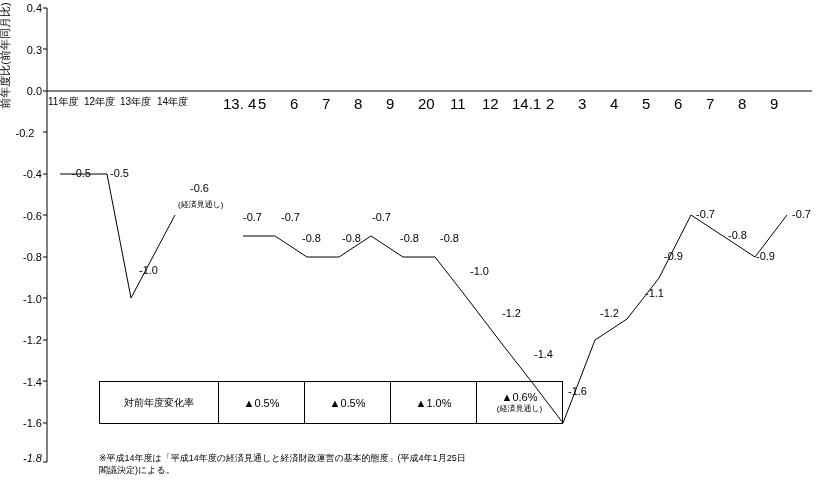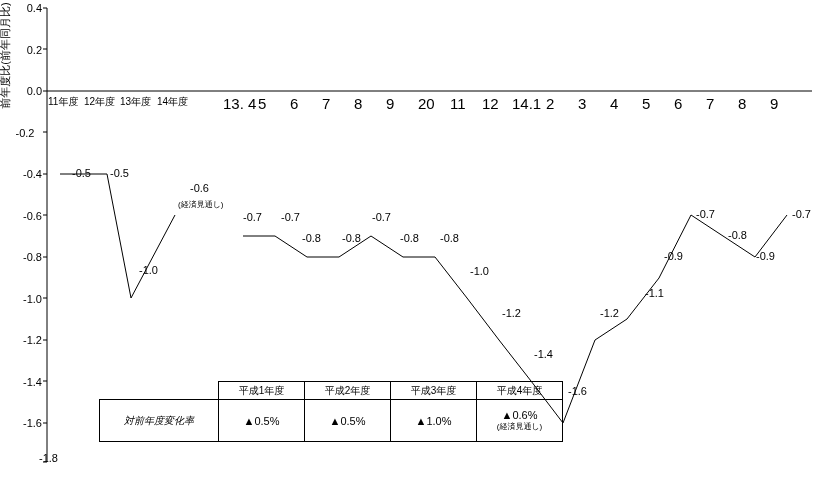--- a/index.html
+++ b/index.html
@@ -25,48 +25,48 @@
   .xtick-wide{position:absolute;font-size:10px;white-space:nowrap;}
   .dlabel{position:absolute;font-size:11px;white-space:nowrap;}
   .dlabel-sub{position:absolute;font-size:8px;white-space:nowrap;}
   
   .tbl{position:absolute;left:99px;top:381px;border-collapse:collapse;}
   .tbl td{
     border:1px solid #000;font-size:10px;text-align:center;
     padding:0;
   }
   .tbl td.hdr{height:17px;width:85px;}
-  .tbl td.rowhdr{width:118px;height:41px;font-size:10px;font-style:italic;}
+  .tbl td.rowhdr{width:118px;height:41px;font-size:10px;}
   .tbl td.val{height:41px;width:85px;vertical-align:middle;}
   .tbl td.corner{width:118px;height:17px;border:1px solid #000;border-left:none;border-top:none;}
   .valmain{display:block;font-size:11px;}
   .valsub{display:block;font-size:8px;}
   .note{position:absolute;left:99px;top:452px;font-size:9px;line-height:12px;white-space:pre;}
 </style>
 </head>
 <body>
 
 <div id="chart-root">
 
   <div class="ylabel">
     <span class="ylabel-inner">前年度比(前年同月比)％</span>
   </div>
 
   <div class="ytick" style="left:8px;top:2px;">0.4</div>
-  <div class="ytick" style="left:8px;top:44px;">0.2</div>
+  <div class="ytick" style="left:8px;top:44px;">0.3</div>
   <div class="ytick" style="left:8px;top:85px;">0.0</div>
   <div class="ytick" style="left:8px;top:127px;text-align:center;">-0.2</div>
   <div class="ytick" style="left:8px;top:168px;">-0.4</div>
   <div class="ytick" style="left:8px;top:210px;">-0.6</div>
   <div class="ytick" style="left:8px;top:251px;">-0.8</div>
   <div class="ytick" style="left:8px;top:293px;">-1.0</div>
   <div class="ytick" style="left:8px;top:334px;">-1.2</div>
   <div class="ytick" style="left:8px;top:376px;">-1.4</div>
   <div class="ytick" style="left:8px;top:417px;">-1.6</div>
-  <div class="ytick" style="left:24px;top:452px;">-1.8</div>
+  <div class="ytick" style="left:8px;top:452px;font-style:italic;">-1.8</div>
 
   <svg width="819" height="480">
 
     <line x1="47" y1="8" x2="47" y2="462" stroke="#000" stroke-width="1"></line>
 
     <line x1="43" y1="8" x2="47" y2="8" stroke="#000"></line>
     <line x1="43" y1="49" x2="47" y2="49" stroke="#000"></line>
     <line x1="43" y1="91" x2="47" y2="91" stroke="#000"></line>
     <line x1="43" y1="132" x2="47" y2="132" stroke="#000"></line>
     <line x1="43" y1="174" x2="47" y2="174" stroke="#000"></line>
@@ -128,40 +128,35 @@
   <div class="dlabel" style="left:600px;top:307px;">-1.2</div>
   <div class="dlabel" style="left:632px;top:287px;margin-left:13px;">-1.1</div>
   <div class="dlabel" style="left:664px;top:250px;">-0.9</div>
   <div class="dlabel" style="left:696px;top:208px;">-0.7</div>
   <div class="dlabel" style="left:728px;top:229px;">-0.8</div>
   <div class="dlabel" style="left:756px;top:250px;">-0.9</div>
   <div class="dlabel" style="left:792px;top:208px;">-0.7</div>
 
   <table class="tbl">
     <tbody>
-        <tr>
-      <td class="corner"></td>
-      <td class="hdr">平成1年度</td>
-      <td class="hdr">平成2年度</td>
-      <td class="hdr">平成3年度</td>
-      <td class="hdr">平成4年度</td>
-    </tr>
     <tr>
       <td class="rowhdr">対前年度変化率</td>
       <td class="val">
         <span class="valmain">▲0.5%</span>
       </td>
       <td class="val">
         <span class="valmain">▲0.5%</span>
       </td>
       <td class="val">
         <span class="valmain">▲1.0%</span>
       </td>
       <td class="val">
         <span class="valmain">▲0.6%</span>
         <span class="valsub">(経済見通し)</span>
       </td>
     </tr>
   </tbody>
     </table>
 
+  <div class="note">※平成14年度は「平成14年度の経済見通しと経済財政運営の基本的態度」(平成4年1月25日
+閣議決定)による。</div>
 
 </div>
 
 </body></html>

